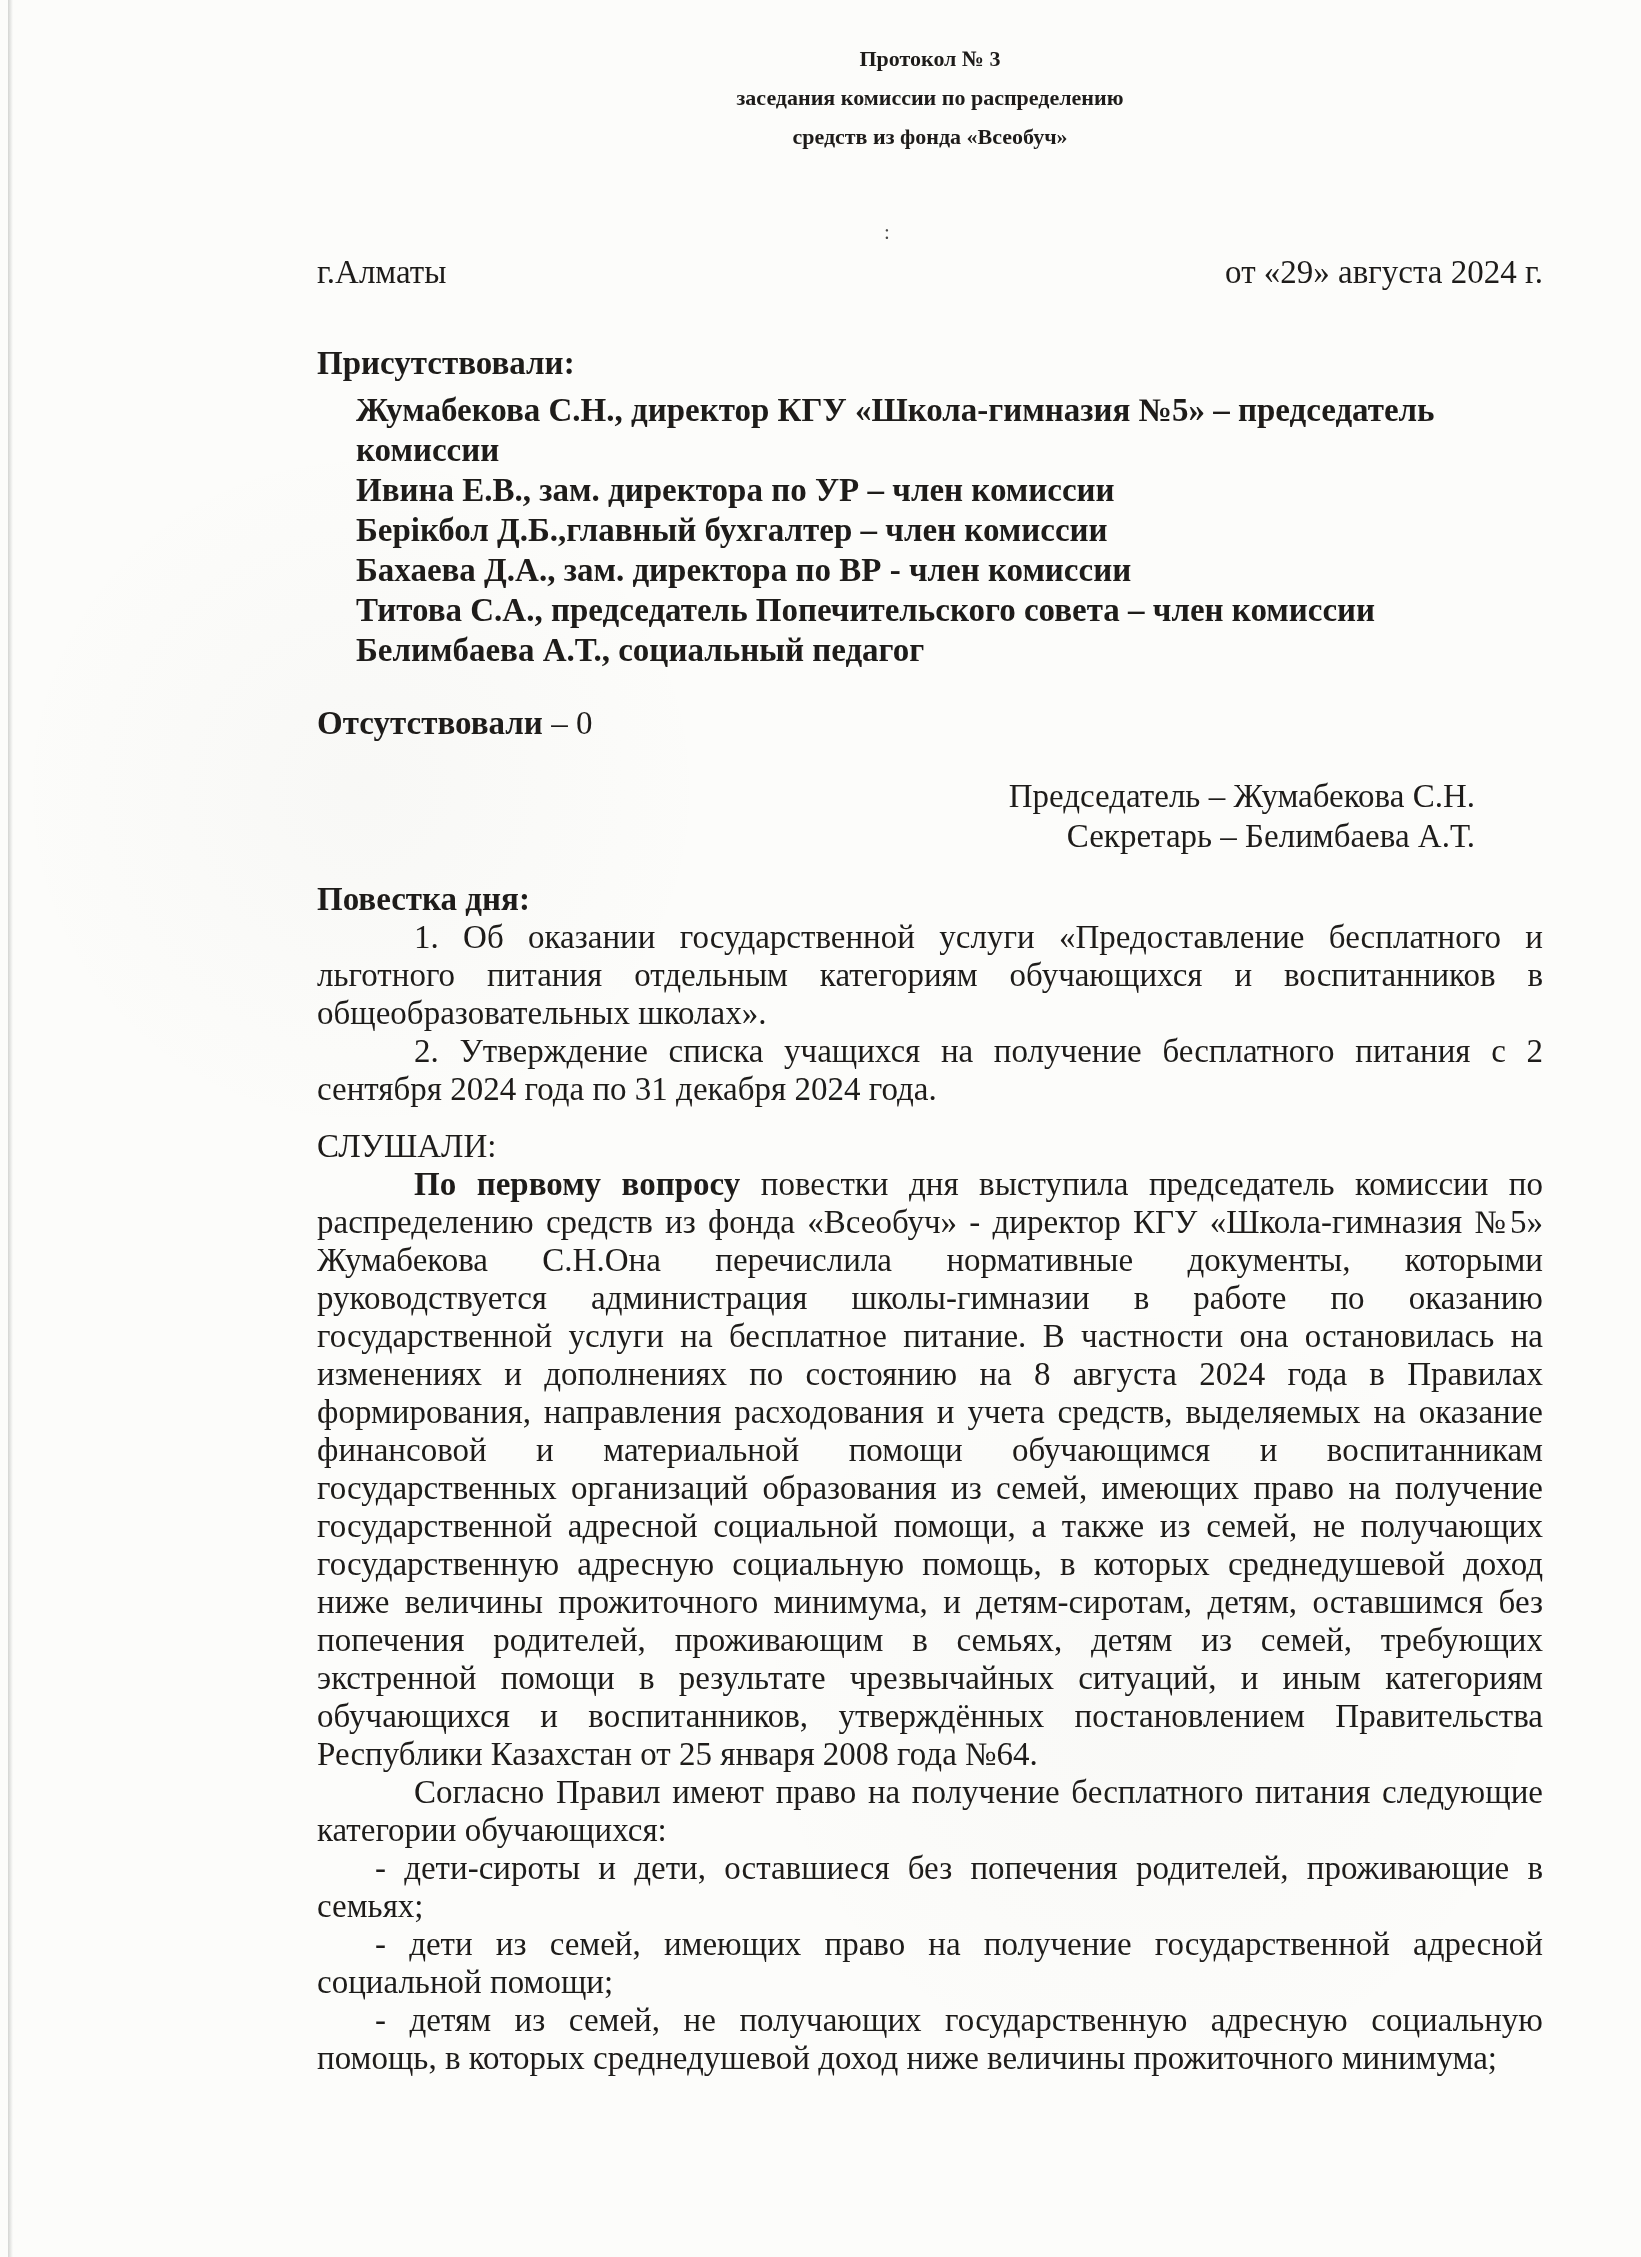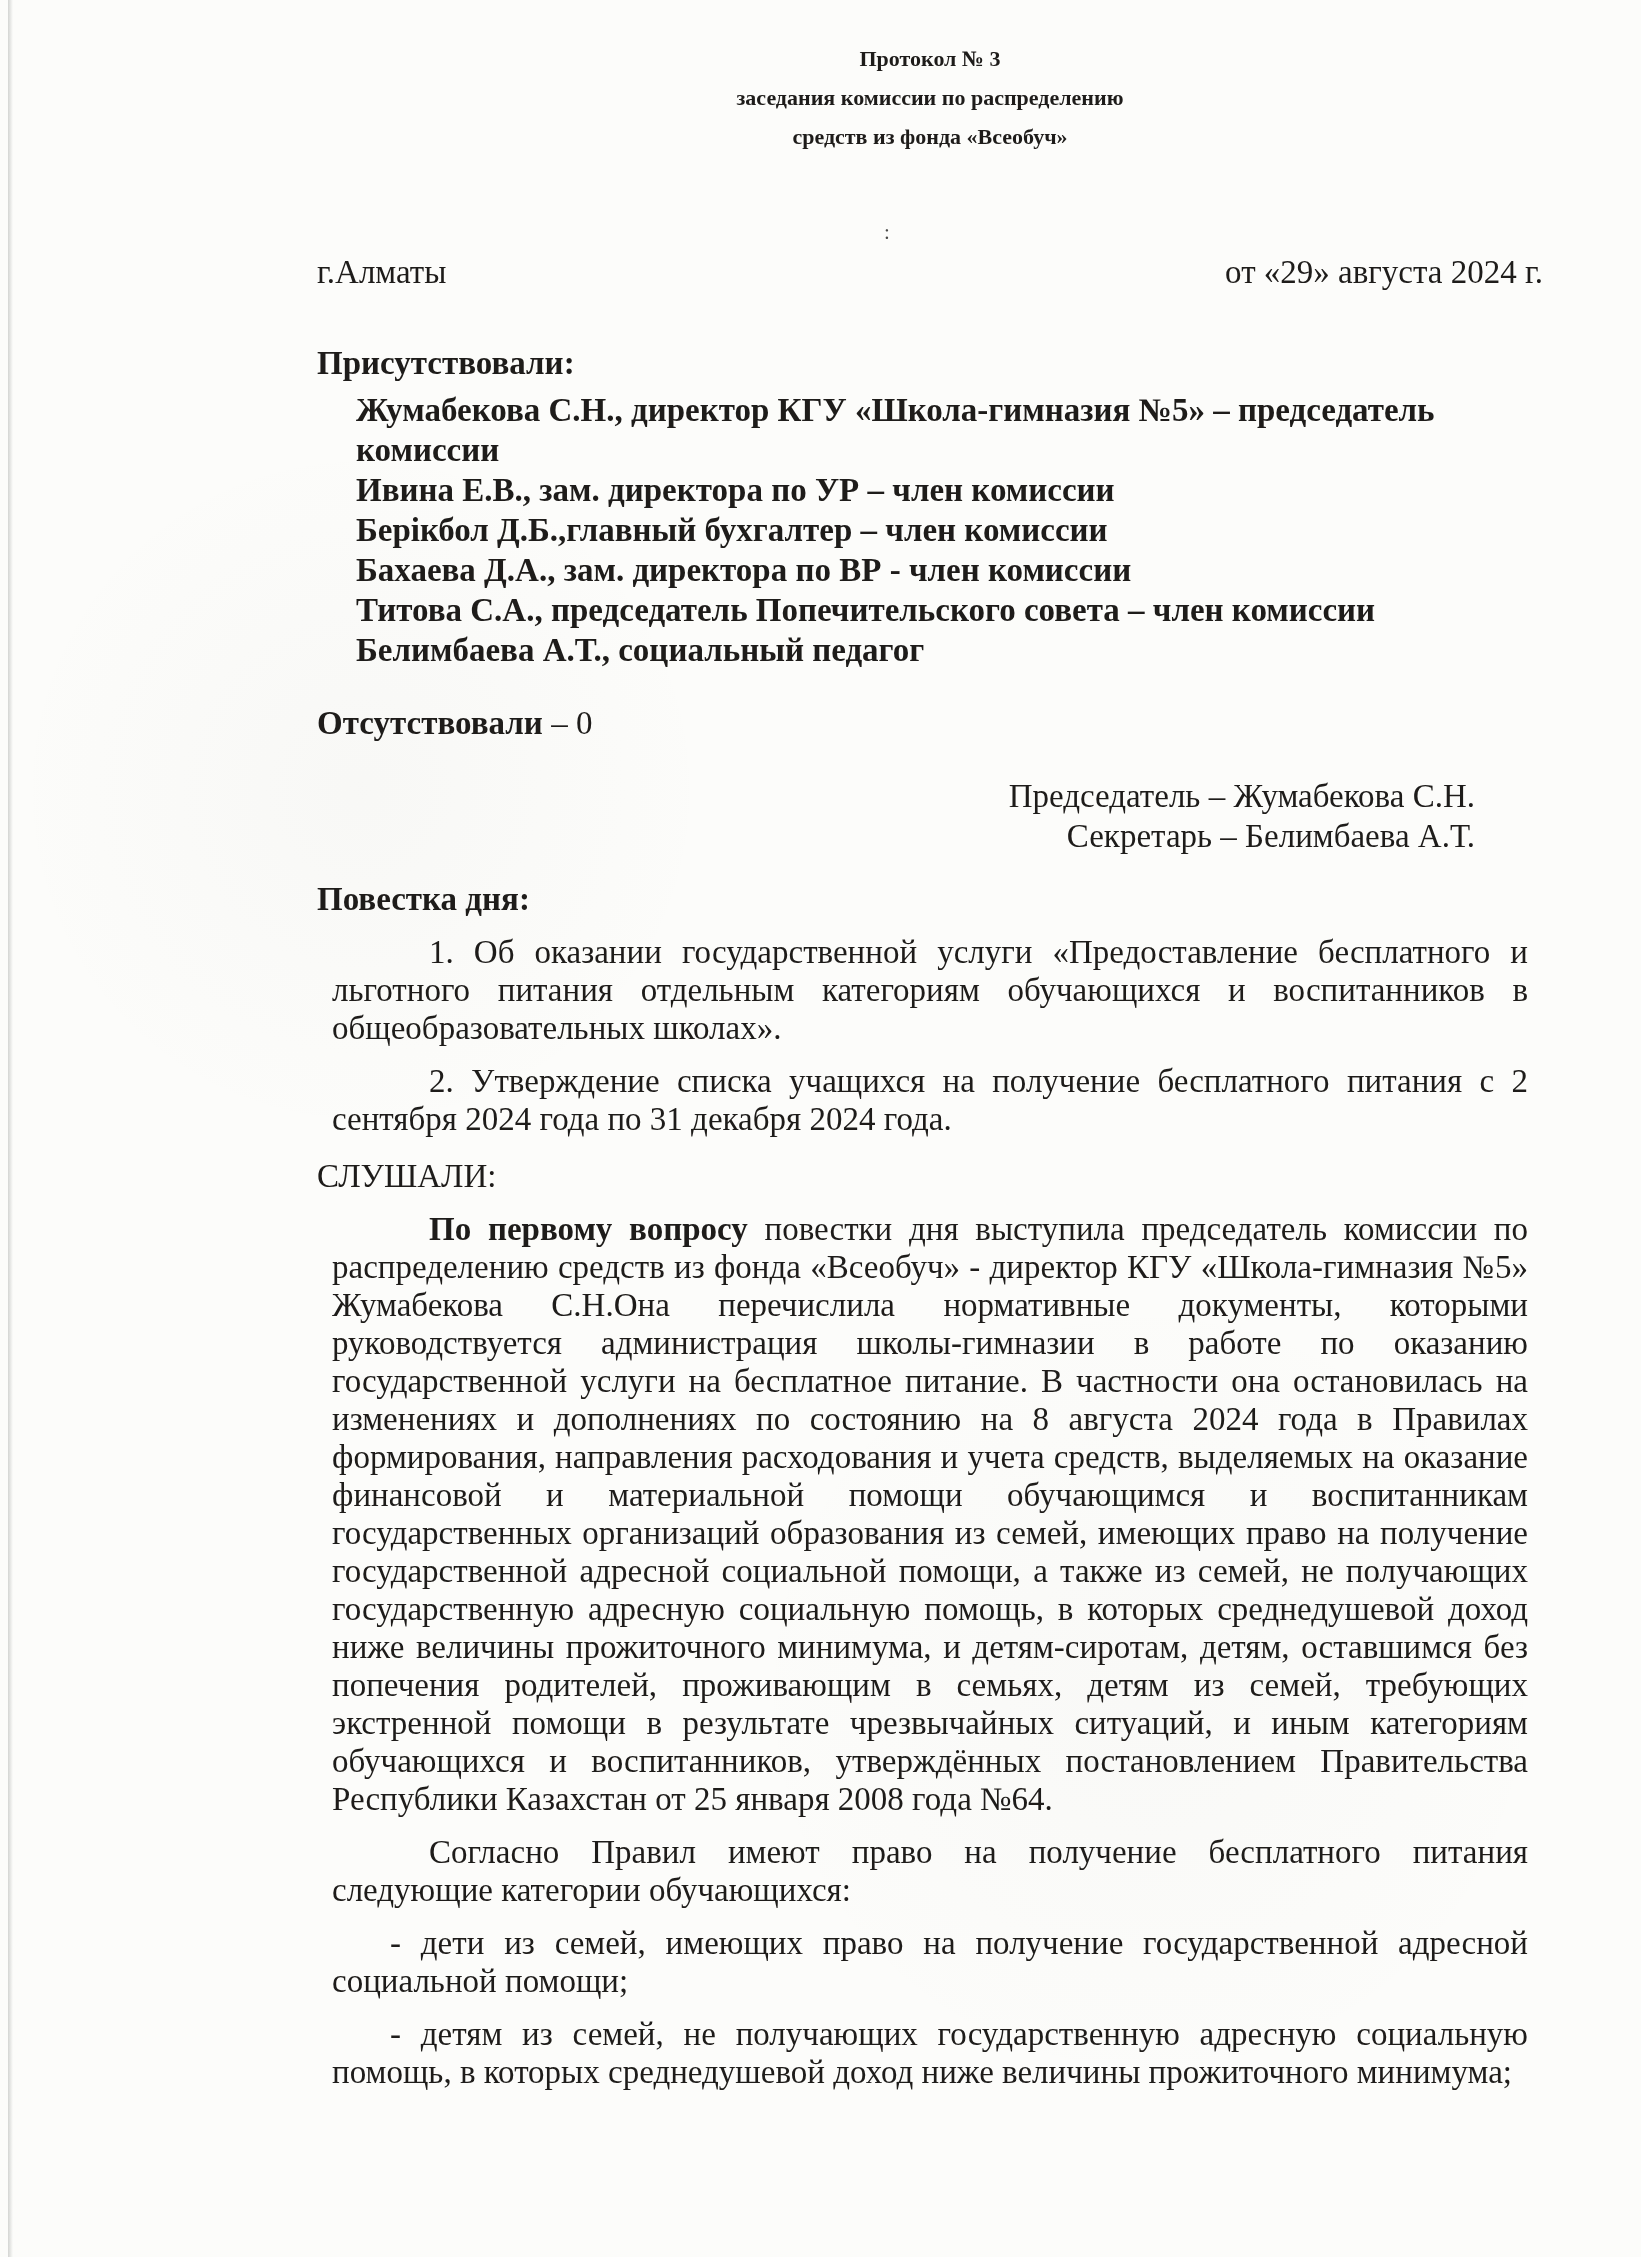--- a/index.html
+++ b/index.html
@@ -35,21 +35,21 @@
   }
   .title { margin-top:39px; text-align:center; font-weight:bold; font-size:22px; line-height:39px; }
   .stray-mark { position:absolute; left:884px; top:220px; font-size:21px; color:#4a4a48; }
   .meta-row { margin-top:97px; display:flex; justify-content:space-between;gap:8px; }
   .section-heading { font-weight:bold; }
   .attendees-heading { margin-top:53px; }
   .attendees { padding-left:39px; line-height:40px; margin-top:7.7px;font-weight:bold; }
   .absent-line { margin-top:34px; }
   .officials { margin-top:34px; text-align:right; padding-right:68px; line-height:40px; }
   .agenda-heading { margin-top:24px; }
-  .para { margin:15px; text-align:justify; }
+  .para { margin:0; text-align:justify; }
   .indent-normal { text-indent:97px; }
   .indent-small { text-indent:58px; }
   .heard-heading { margin-top:19.3px; }
   b { font-weight:bold; }
 </style>
 </head>
 <body>
 
 <div class="page">
 
@@ -96,19 +96,20 @@
     <div>
         <div class="para indent-normal">1. Об оказании государственной услуги «Предоставление бесплатного и льготного питания отдельным категориям обучающихся и воспитанников в общеобразовательных школах».</div>
         <div class="para indent-normal">2. Утверждение списка учащихся на получение бесплатного питания с 2 сентября 2024 года по 31 декабря 2024 года.</div>
       </div>
 
     <div class="heard-heading">СЛУШАЛИ:</div>
 
     <div>
         <p class="para indent-normal"><b>По первому вопросу</b><span> повестки дня выступила председатель комиссии по распределению средств из фонда «Всеобуч» - директор КГУ «Школа-гимназия №5» Жумабекова С.Н.Она перечислила нормативные документы, которыми руководствуется администрация школы-гимназии  в работе по  оказанию государственной услуги на бесплатное питание. В частности она остановилась на изменениях и дополнениях по состоянию на 8 августа 2024 года в Правилах формирования, направления расходования и учета средств, выделяемых на оказание финансовой и материальной помощи обучающимся и воспитанникам государственных организаций образования из семей, имеющих право на получение государственной адресной социальной помощи, а также из семей, не получающих государственную адресную социальную помощь, в которых среднедушевой доход ниже величины прожиточного минимума, и детям-сиротам, детям, оставшимся без попечения родителей, проживающим в семьях, детям из семей, требующих экстренной помощи в результате чрезвычайных ситуаций, и иным категориям обучающихся и воспитанников, утверждённых  постановлением Правительства Республики Казахстан от 25 января 2008 года №64.</span></p>
         <p class="para indent-normal"><span>Согласно Правил имеют право на получение бесплатного питания  следующие категории обучающихся:</span></p>
+        <p class="para indent-small"><span>- дети-сироты и дети, оставшиеся без попечения родителей, проживающие в семьях;</span></p>
         <p class="para indent-small"><span>- дети из семей, имеющих право на получение государственной адресной социальной помощи;</span></p>
         <p class="para indent-small"><span>- детям из семей, не получающих государственную адресную социальную помощь, в которых среднедушевой доход ниже величины прожиточного минимума;</span></p>
       </div>
 
   </div>
 </div>
 
 
 </body></html>

